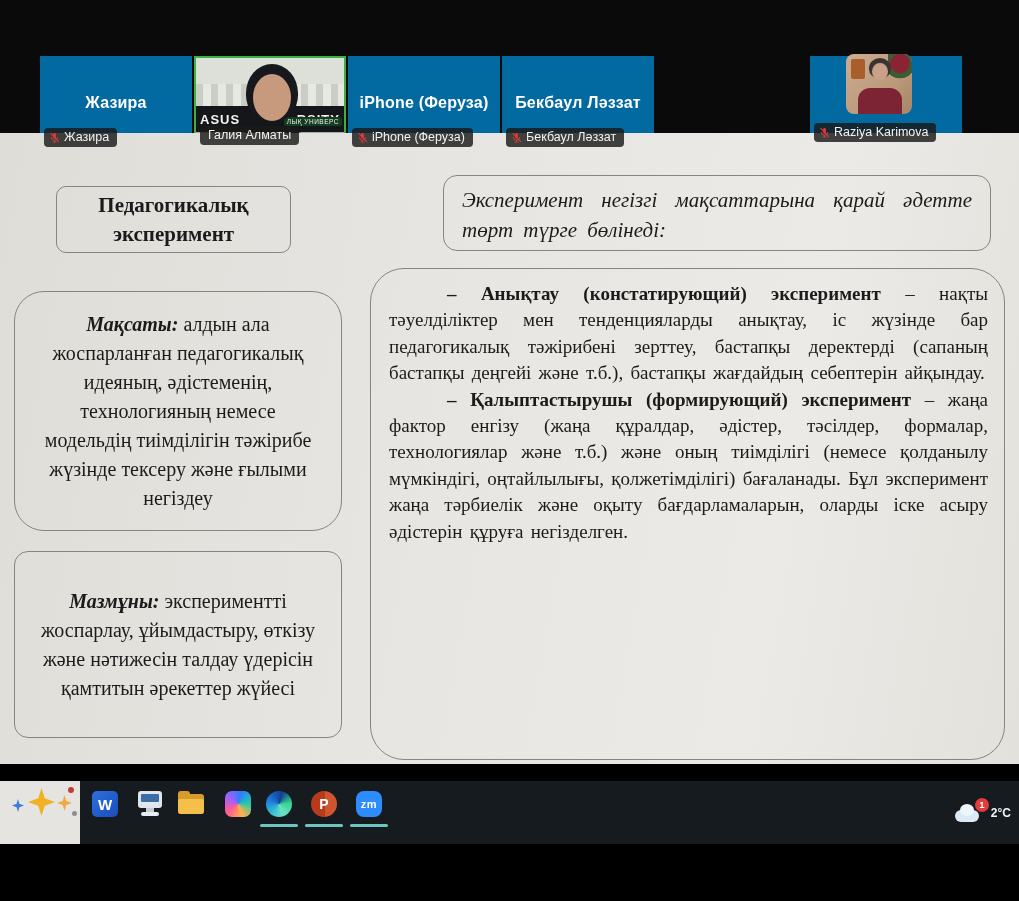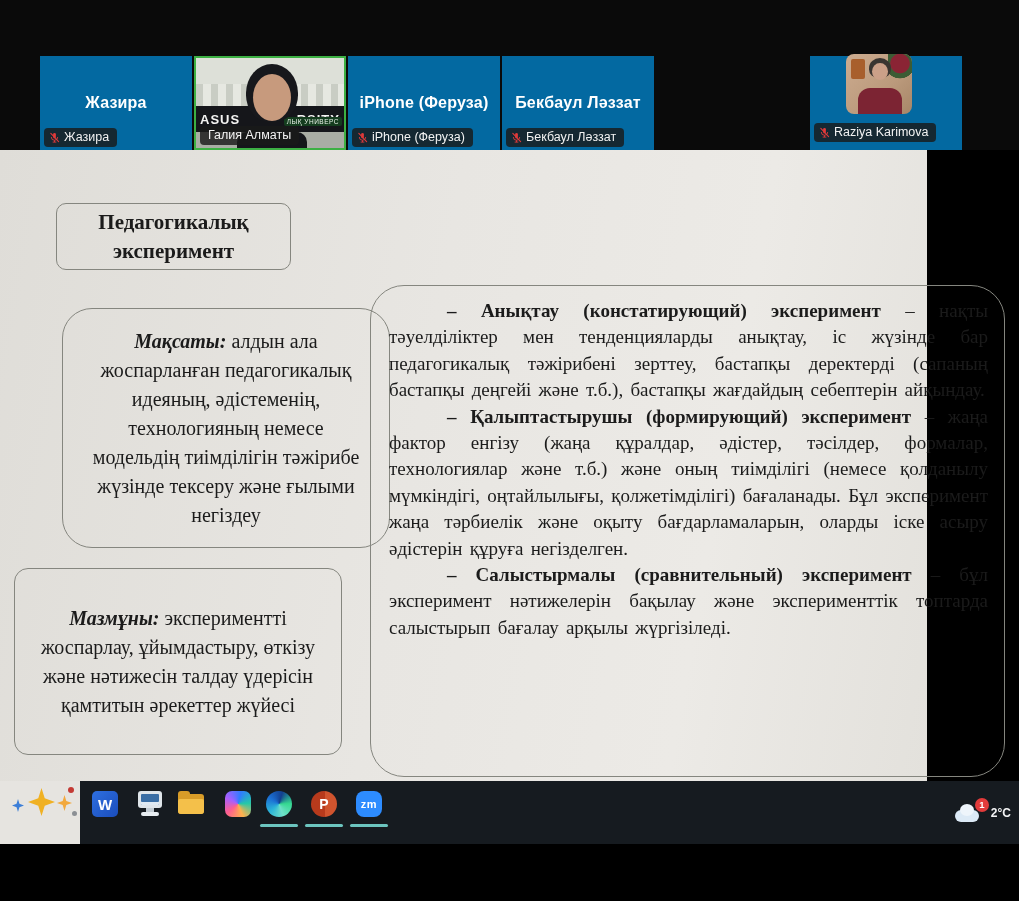--- a/index.html
+++ b/index.html
@@ -49,33 +49,33 @@
   .av-flowers { position:absolute; right:-6px; top:-4px; width:30px; height:30px;
     background:radial-gradient(circle at 40% 45%,#8a2434 0 38%,#3c5c34 42% 60%,transparent 62%); }
   .av-hair { position:absolute; left:23px; top:4px; width:22px; height:20px; background:#3a3531;
     border-radius:50% 50% 42% 42%; }
   .av-face { position:absolute; left:26px; top:9px; width:16px; height:17px; background:#cba088;
     border-radius:50%; }
   .av-jacket { position:absolute; left:12px; bottom:0; width:44px; height:26px; background:#7c2433;
     border-radius:12px 12px 0 0; }
 
   
-  .slide { position:absolute; left:0; top:150px; width:927px; height:631px;
+  .slide { position:absolute; left:0; top:133px; width:1019px; height:631px;
     background:linear-gradient(100deg,#dfddd8 0%,#e8e6e2 45%,#eceae6 75%,#e3e1dc 100%);
     font-family:"Liberation Serif","DejaVu Serif",serif; color:#1b1b1b; }
   .sbox { position:absolute; border:1.5px solid #85867f; background:transparent; }
   .title-box { left:56px; top:53px; width:235px; height:67px; border-radius:10px;
     display:flex; align-items:center; justify-content:center; text-align:center;
     font-weight:700; font-size:21px; line-height:1.35; }
   .intro-box { left:443px; top:42px; width:548px; height:76px; border-radius:14px;
     padding:9px 18px; font-style:italic; font-size:21px; line-height:1.45;
     text-align:justify; word-spacing:5px; }
   .goal-box { left:14px; top:158px; width:328px; height:240px; border-radius:30px;
     display:flex; align-items:center; justify-content:center; text-align:center;
-    padding:10px 20px; font-size:20px; line-height:29px;margin-left:48px; }
+    padding:10px 20px; font-size:20px; line-height:29px; }
   .content-box { left:14px; top:418px; width:328px; height:187px; border-radius:14px;
     display:flex; align-items:center; justify-content:center; text-align:center;
     padding:10px 22px; font-size:20px; line-height:29px; }
   .lead { font-weight:700; font-style:italic; }
   .types-box { left:370px; top:135px; width:635px; height:492px; border-radius:34px;
     padding:12px 16px 10px 18px; }
   .types-box p { font-size:19px; line-height:26.4px; text-align:justify; text-indent:58px;
     word-spacing:2.5px; }
   .types-box .head { font-weight:700;margin-top:20px; }
 
@@ -216,33 +216,35 @@
       </div>
     </div>
   </div>
 
   <div class="slide">
 
     <div class="sbox title-box">
       <span>Педагогикалық эксперимент</span>
     </div>
 
+    <div class="sbox intro-box">
+      <span>Эксперимент негізгі мақсаттарына қарай әдетте төрт түрге бөлінеді:</span>
+    </div>
 
     <div class="sbox goal-box">
       <div><span class="lead">Мақсаты:</span><span> алдын ала жоспарланған педагогикалық идеяның, әдістеменің, технологияның немесе модельдің тиімділігін тәжірибе жүзінде тексеру және ғылыми негіздеу</span></div>
     </div>
 
     <div class="sbox content-box">
       <div><span class="lead">Мазмұны:</span><span> экспериментті жоспарлау, ұйымдастыру, өткізу және нәтижесін талдау үдерісін қамтитын әрекеттер жүйесі</span></div>
     </div>
 
     <div class="sbox types-box">
       <p><span class="head">– Анықтау (констатирующий) эксперимент</span> <span>– нақты тәуелділіктер мен тенденцияларды анықтау, іс жүзінде бар педагогикалық тәжірибені зерттеу, бастапқы деректерді (сапаның бастапқы деңгейі және т.б.), бастапқы жағдайдың себептерін айқындау.</span></p>
       <p><span class="head">– Қалыптастырушы (формирующий) эксперимент</span> <span>– жаңа фактор енгізу (жаңа құралдар, әдістер, тәсілдер, формалар, технологиялар және т.б.) және оның тиімділігі (немесе қолданылу мүмкіндігі, оңтайлылығы, қолжетімділігі) бағаланады. Бұл эксперимент жаңа тәрбиелік және оқыту бағдарламаларын, оларды іске асыру әдістерін құруға негізделген.</span></p>
-      <p><span class="head">– Салыстырмалы (сравнительный) эксперимент</span> <span>– бұл эксперимент нәтижелерін бақылау және эксперименттік топтарда салыстырып бағалау арқылы жүргізіледі.</span></p>
     </div>
   </div>
 
   <div class="taskbar">
 
     <div class="widgets-btn">
       <span class="star big"></span>
       <span class="star amber"></span>
       <span class="star blue"></span>
       <span class="dot red"></span>

